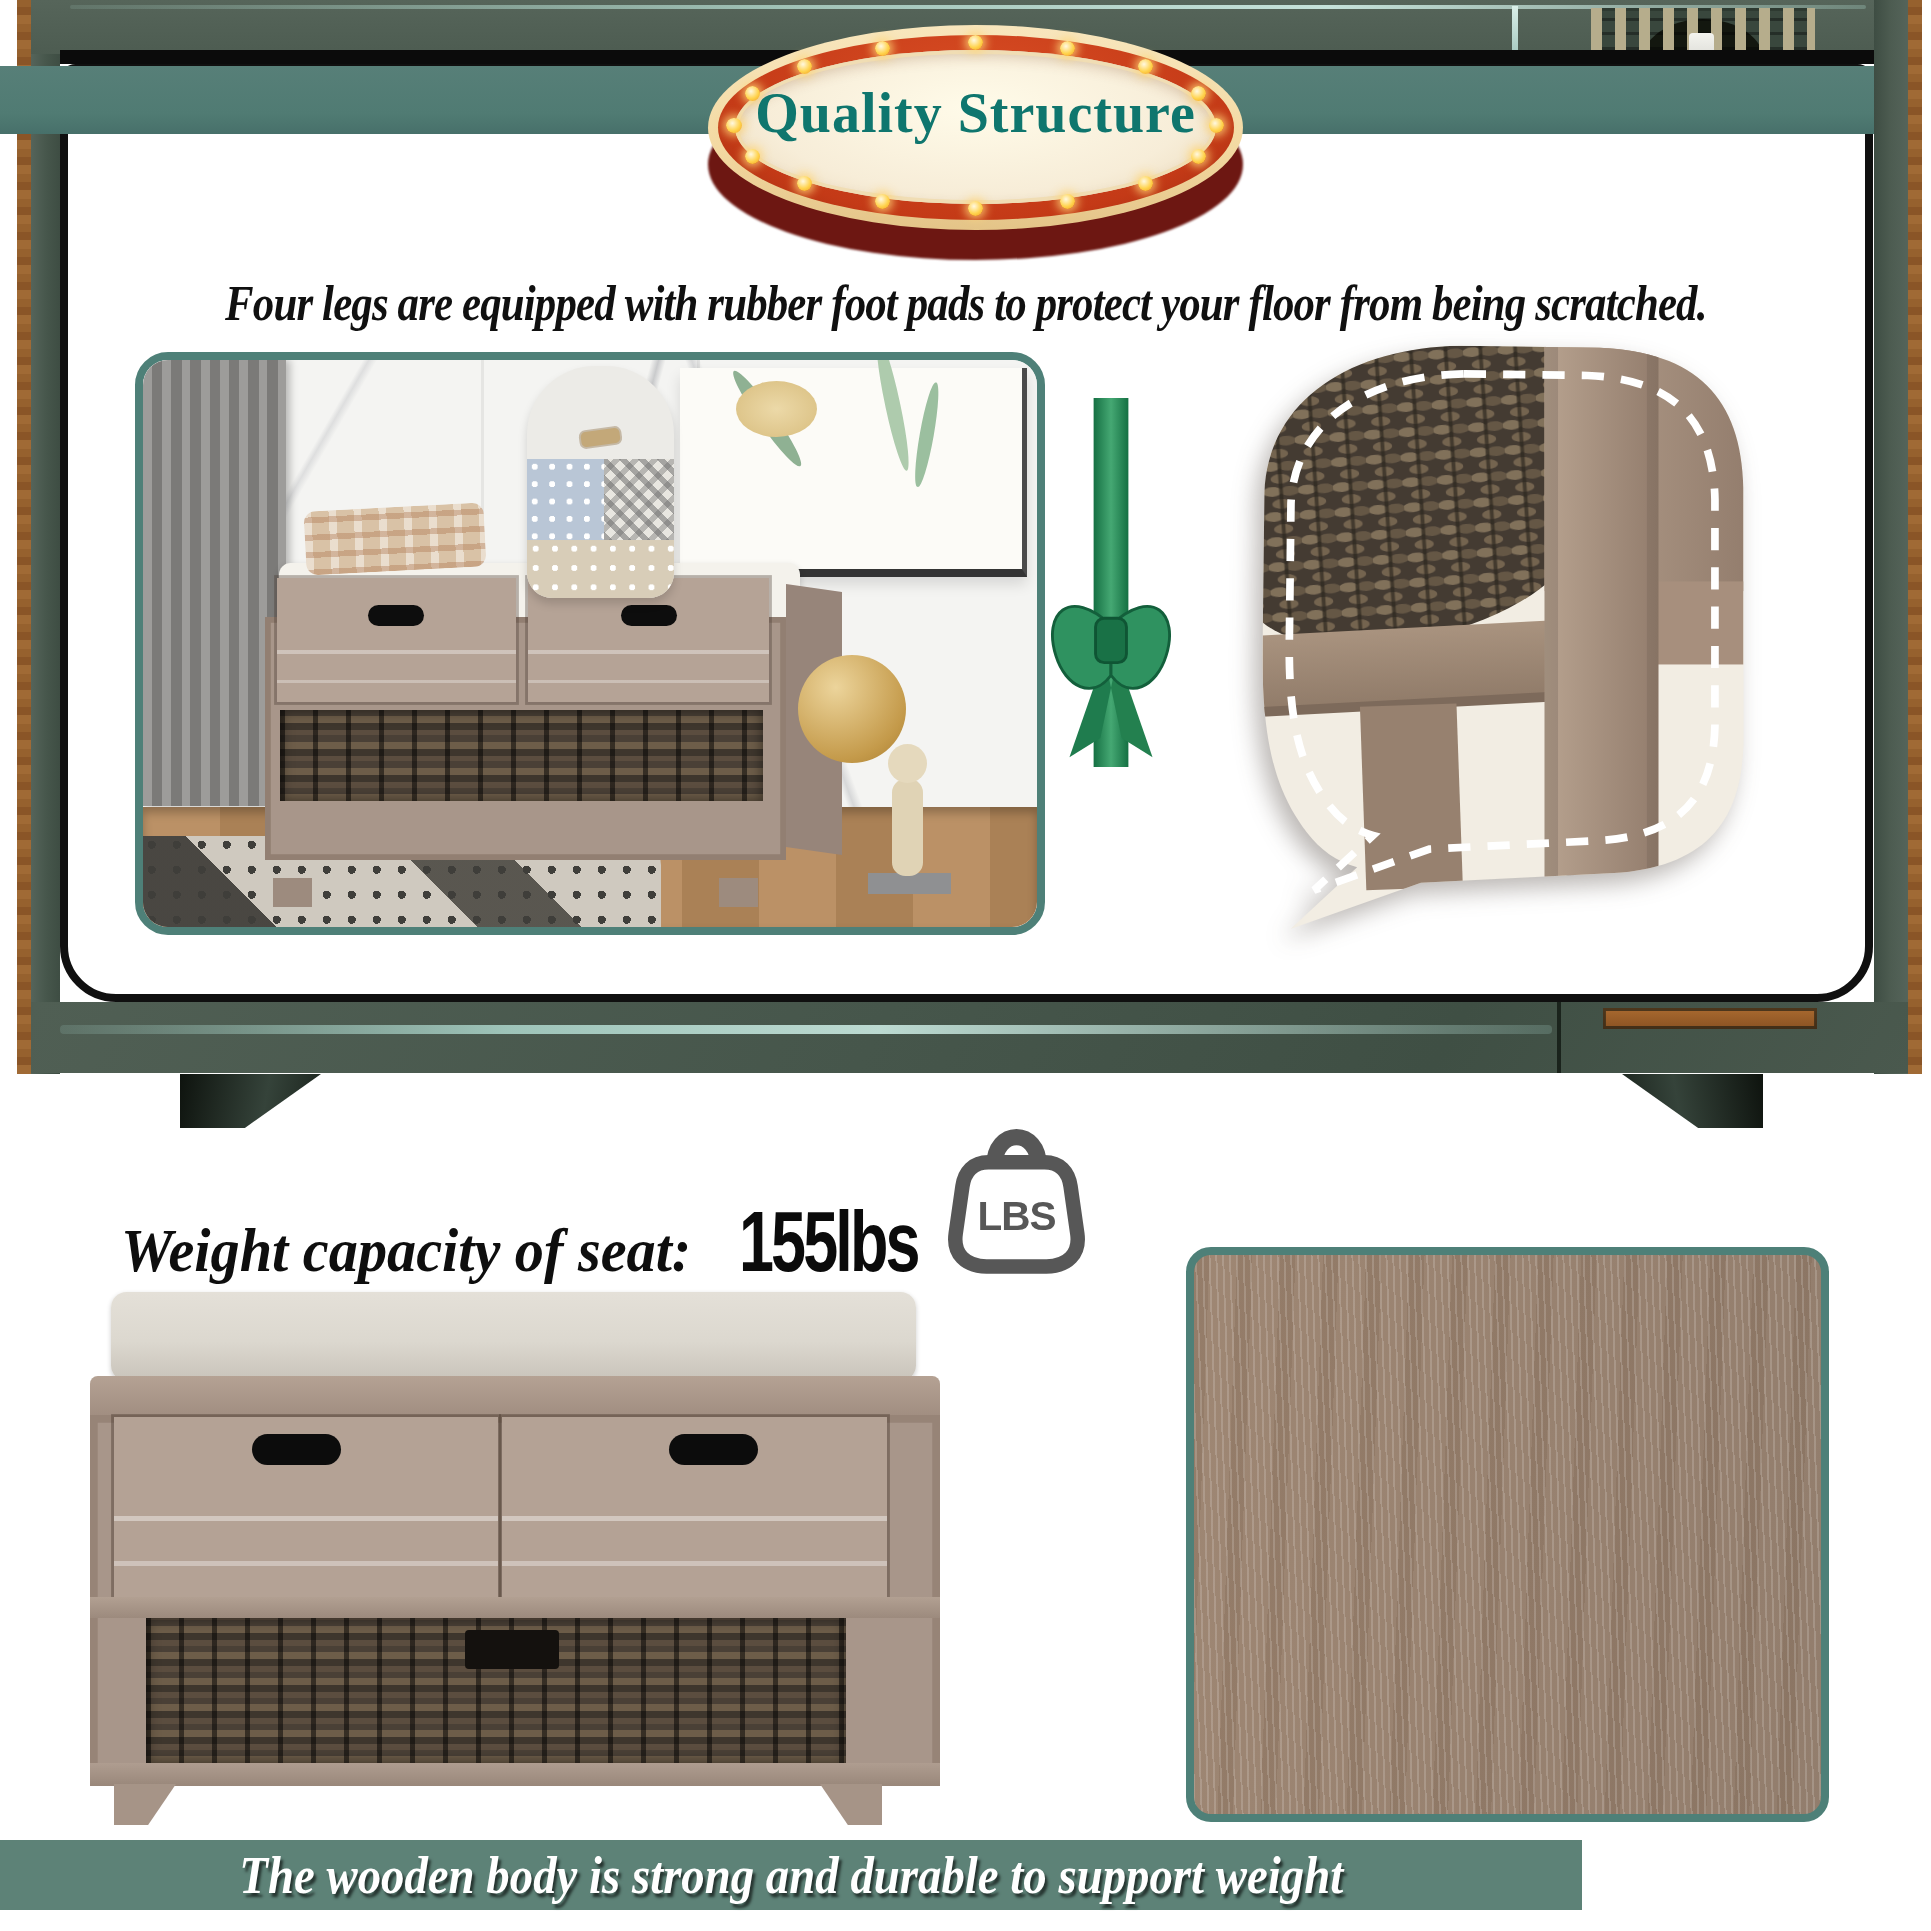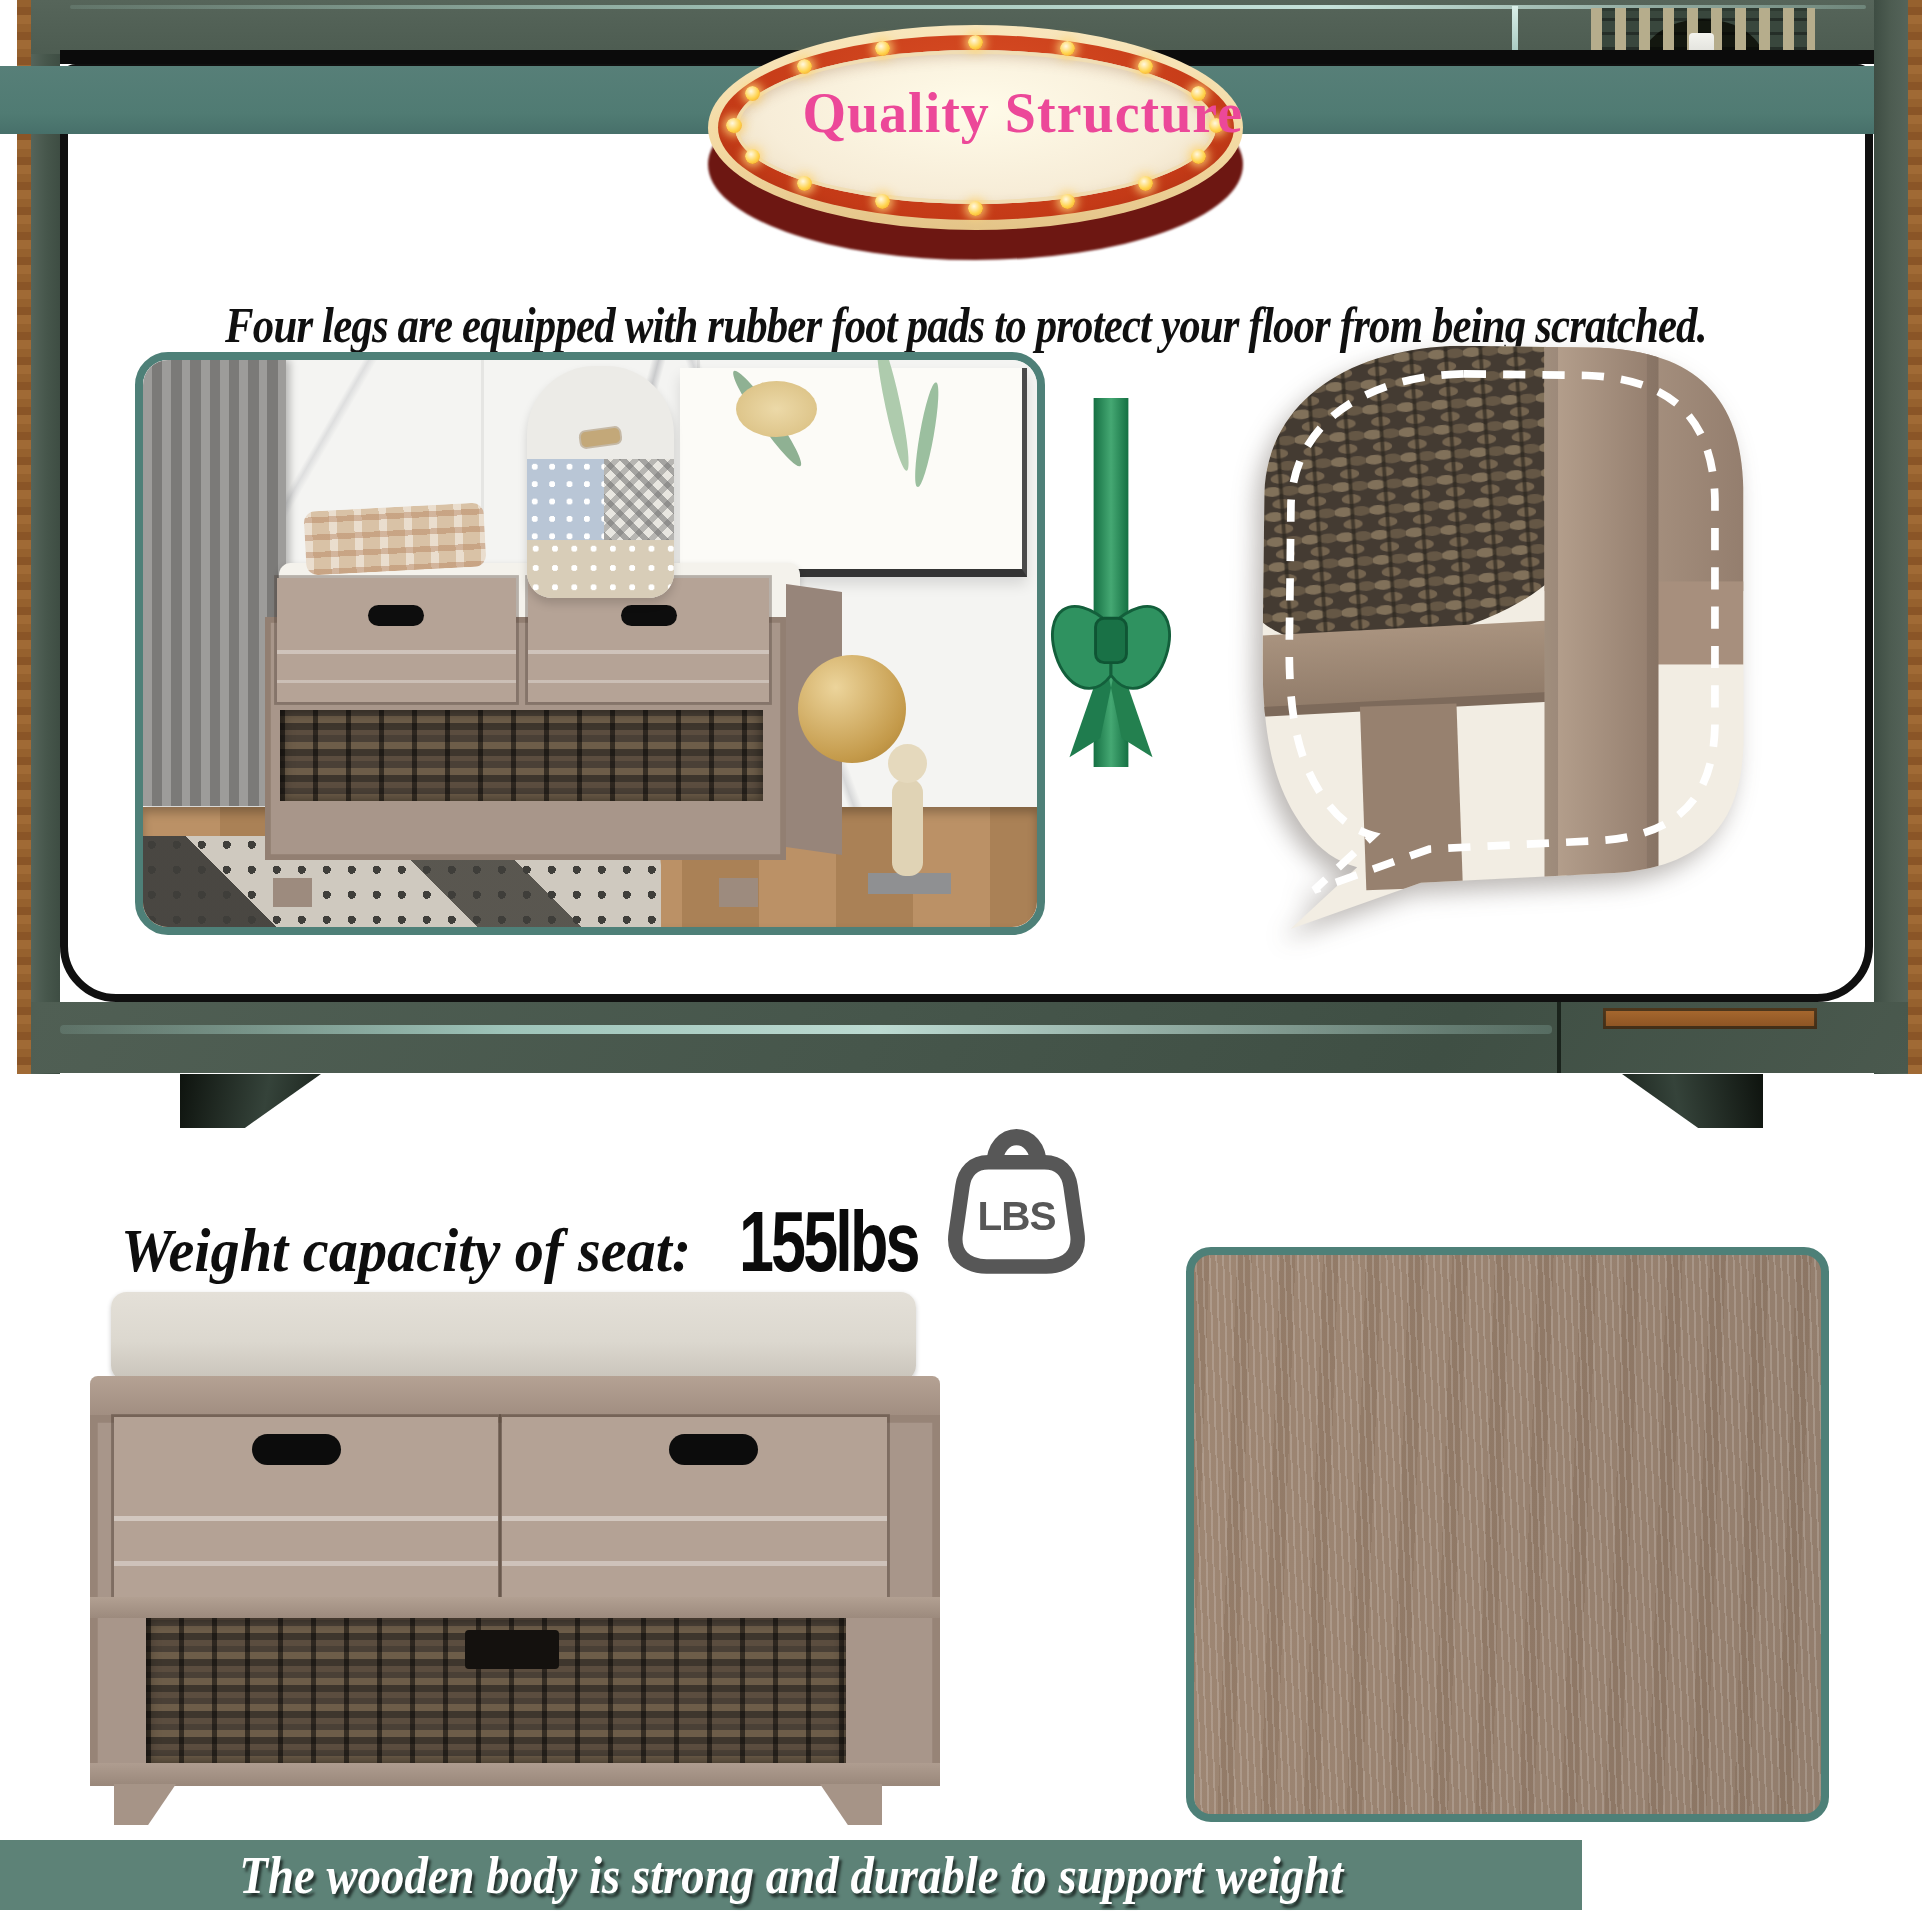--- a/index.html
+++ b/index.html
@@ -55,25 +55,25 @@
     background:linear-gradient(180deg,#f8e6bd,var(--badge-gold,#f3d9a2) 60%,#e4c488);}
   .badge-red{position:absolute;left:9.7px;top:9.7px;width:516px;height:185px;border-radius:50%;
     background:radial-gradient(ellipse at 50% 30%,#d94d24,var(--badge-red,#c43a17) 70%,#9c2a10);}
   .badge-inner{position:absolute;left:27px;top:25px;width:481px;height:154px;border-radius:50%;
     background:radial-gradient(ellipse at 50% 38%,#fffbe9,var(--badge-cream,#f7edd8) 62%,#ead8b8);
     box-shadow:inset 0 0 0 3.9px #f0ddb4, inset 0 5.8px 13.5px rgba(120,60,20,.25);}
   .badge-lights{position:absolute;left:0;top:0;width:535px;height:205px;}
   .bulb{position:absolute;width:15.4px;height:15.4px;border-radius:50%;
     background:radial-gradient(circle at 40% 35%,#fff8e0,var(--bulb-yellow,#ffd34d) 55%,#f09b1f);
     box-shadow:0 0 9.7px 2.9px rgba(255,214,120,.85);}
-  .badge-label{position:absolute;left:0;top:56px;width:535px;text-align:right;
-    font-family:"Liberation Serif",serif;font-weight:600;font-size:56px;color:#ec4899;letter-spacing:1px;}
-
-  
-  .headline{position:absolute;left:0;top:274px;width:1931px;text-align:center;margin-top:22px;}
+  .badge-label{position:absolute;left:0;top:56px;width:535px;text-align:center;
+    font-family:"Liberation Serif",serif;font-weight:600;font-size:56px;color:#0f766e;letter-spacing:1px;}
+
+  
+  .headline{position:absolute;left:0;top:274px;width:1931px;text-align:center;}
   .squeeze{display:inline-block;white-space:nowrap;transform:scaleX(.84);transform-origin:center;}
   .headline .squeeze{font-family:"Liberation Serif",serif;font-style:italic;font-weight:700;
     font-size:51px;color:#101010;letter-spacing:-1px;}
 
   
   .photo-frame{position:absolute;border:8.7px solid var(--border-teal,#4e8078);border-radius:33px;
     box-sizing:border-box;overflow:hidden;background:#efefed;}
   .room-photo{left:135px;top:352px;width:910px;height:583px;}
   .rp-wall{position:absolute;inset:0;background:#f4f4f2;
     background-image:linear-gradient(105deg,rgba(0,0,0,0) 48.6%,rgba(150,152,158,.45) 49.3%,rgba(0,0,0,0) 50%),

